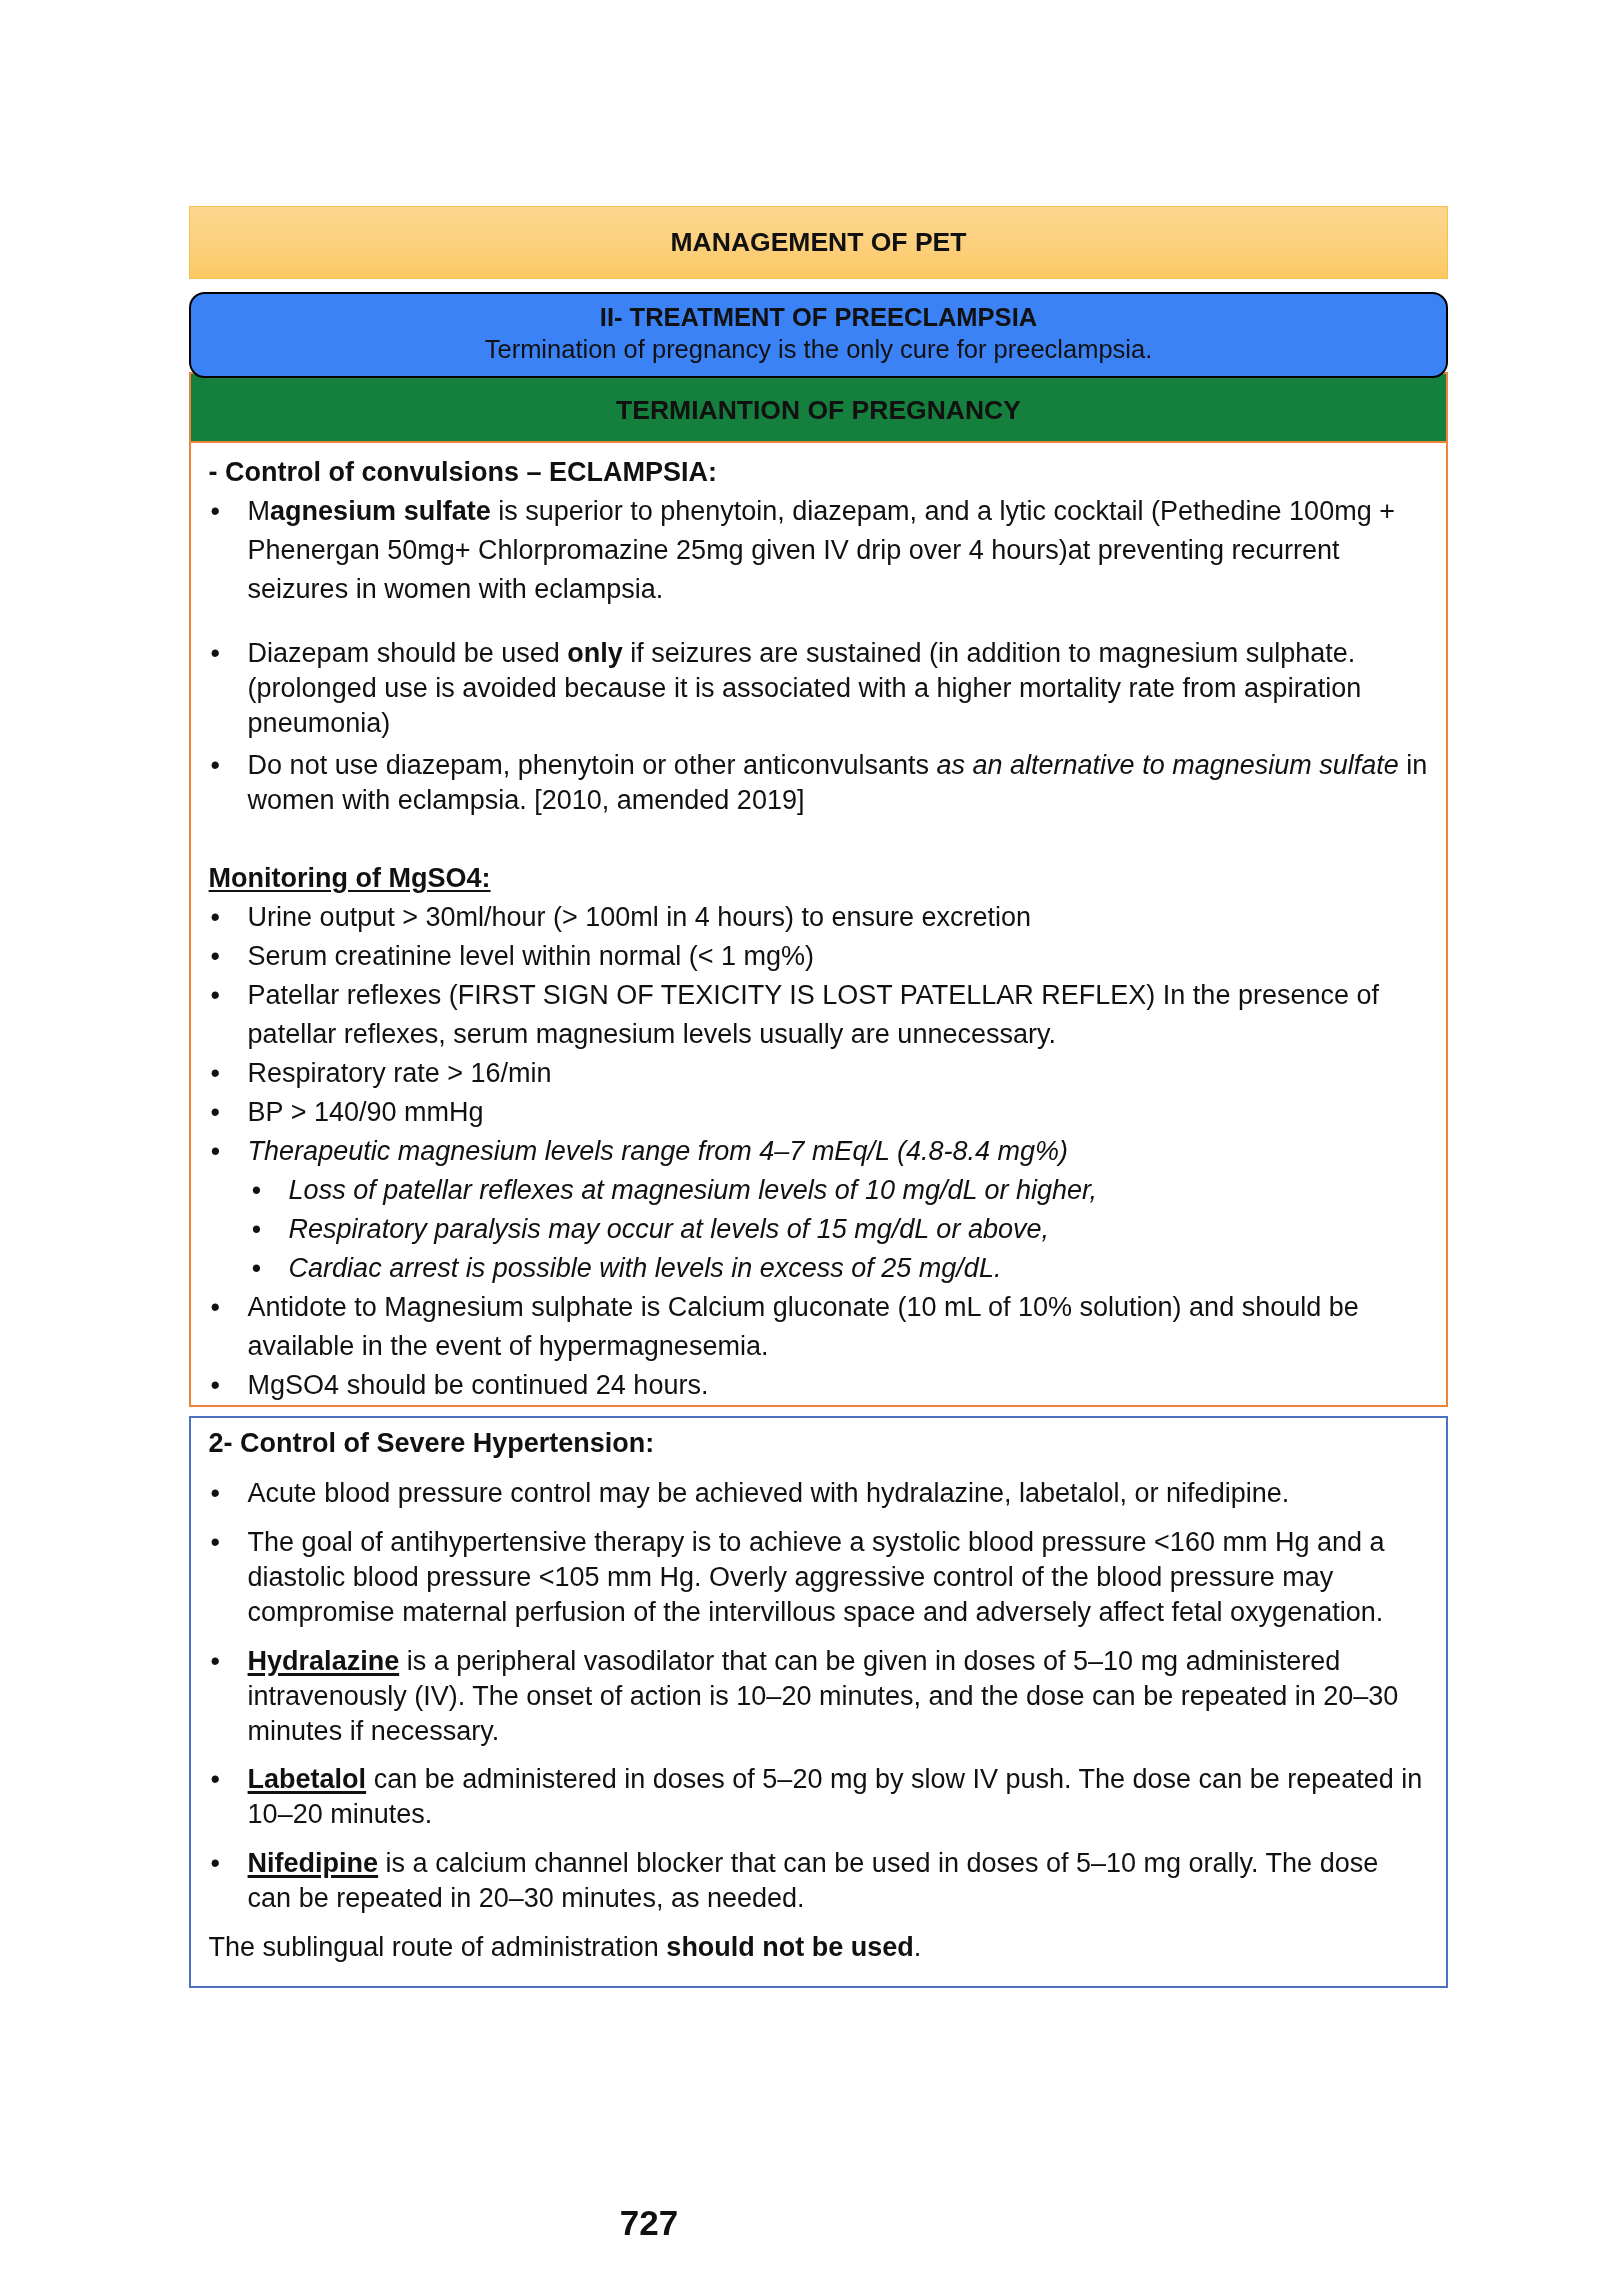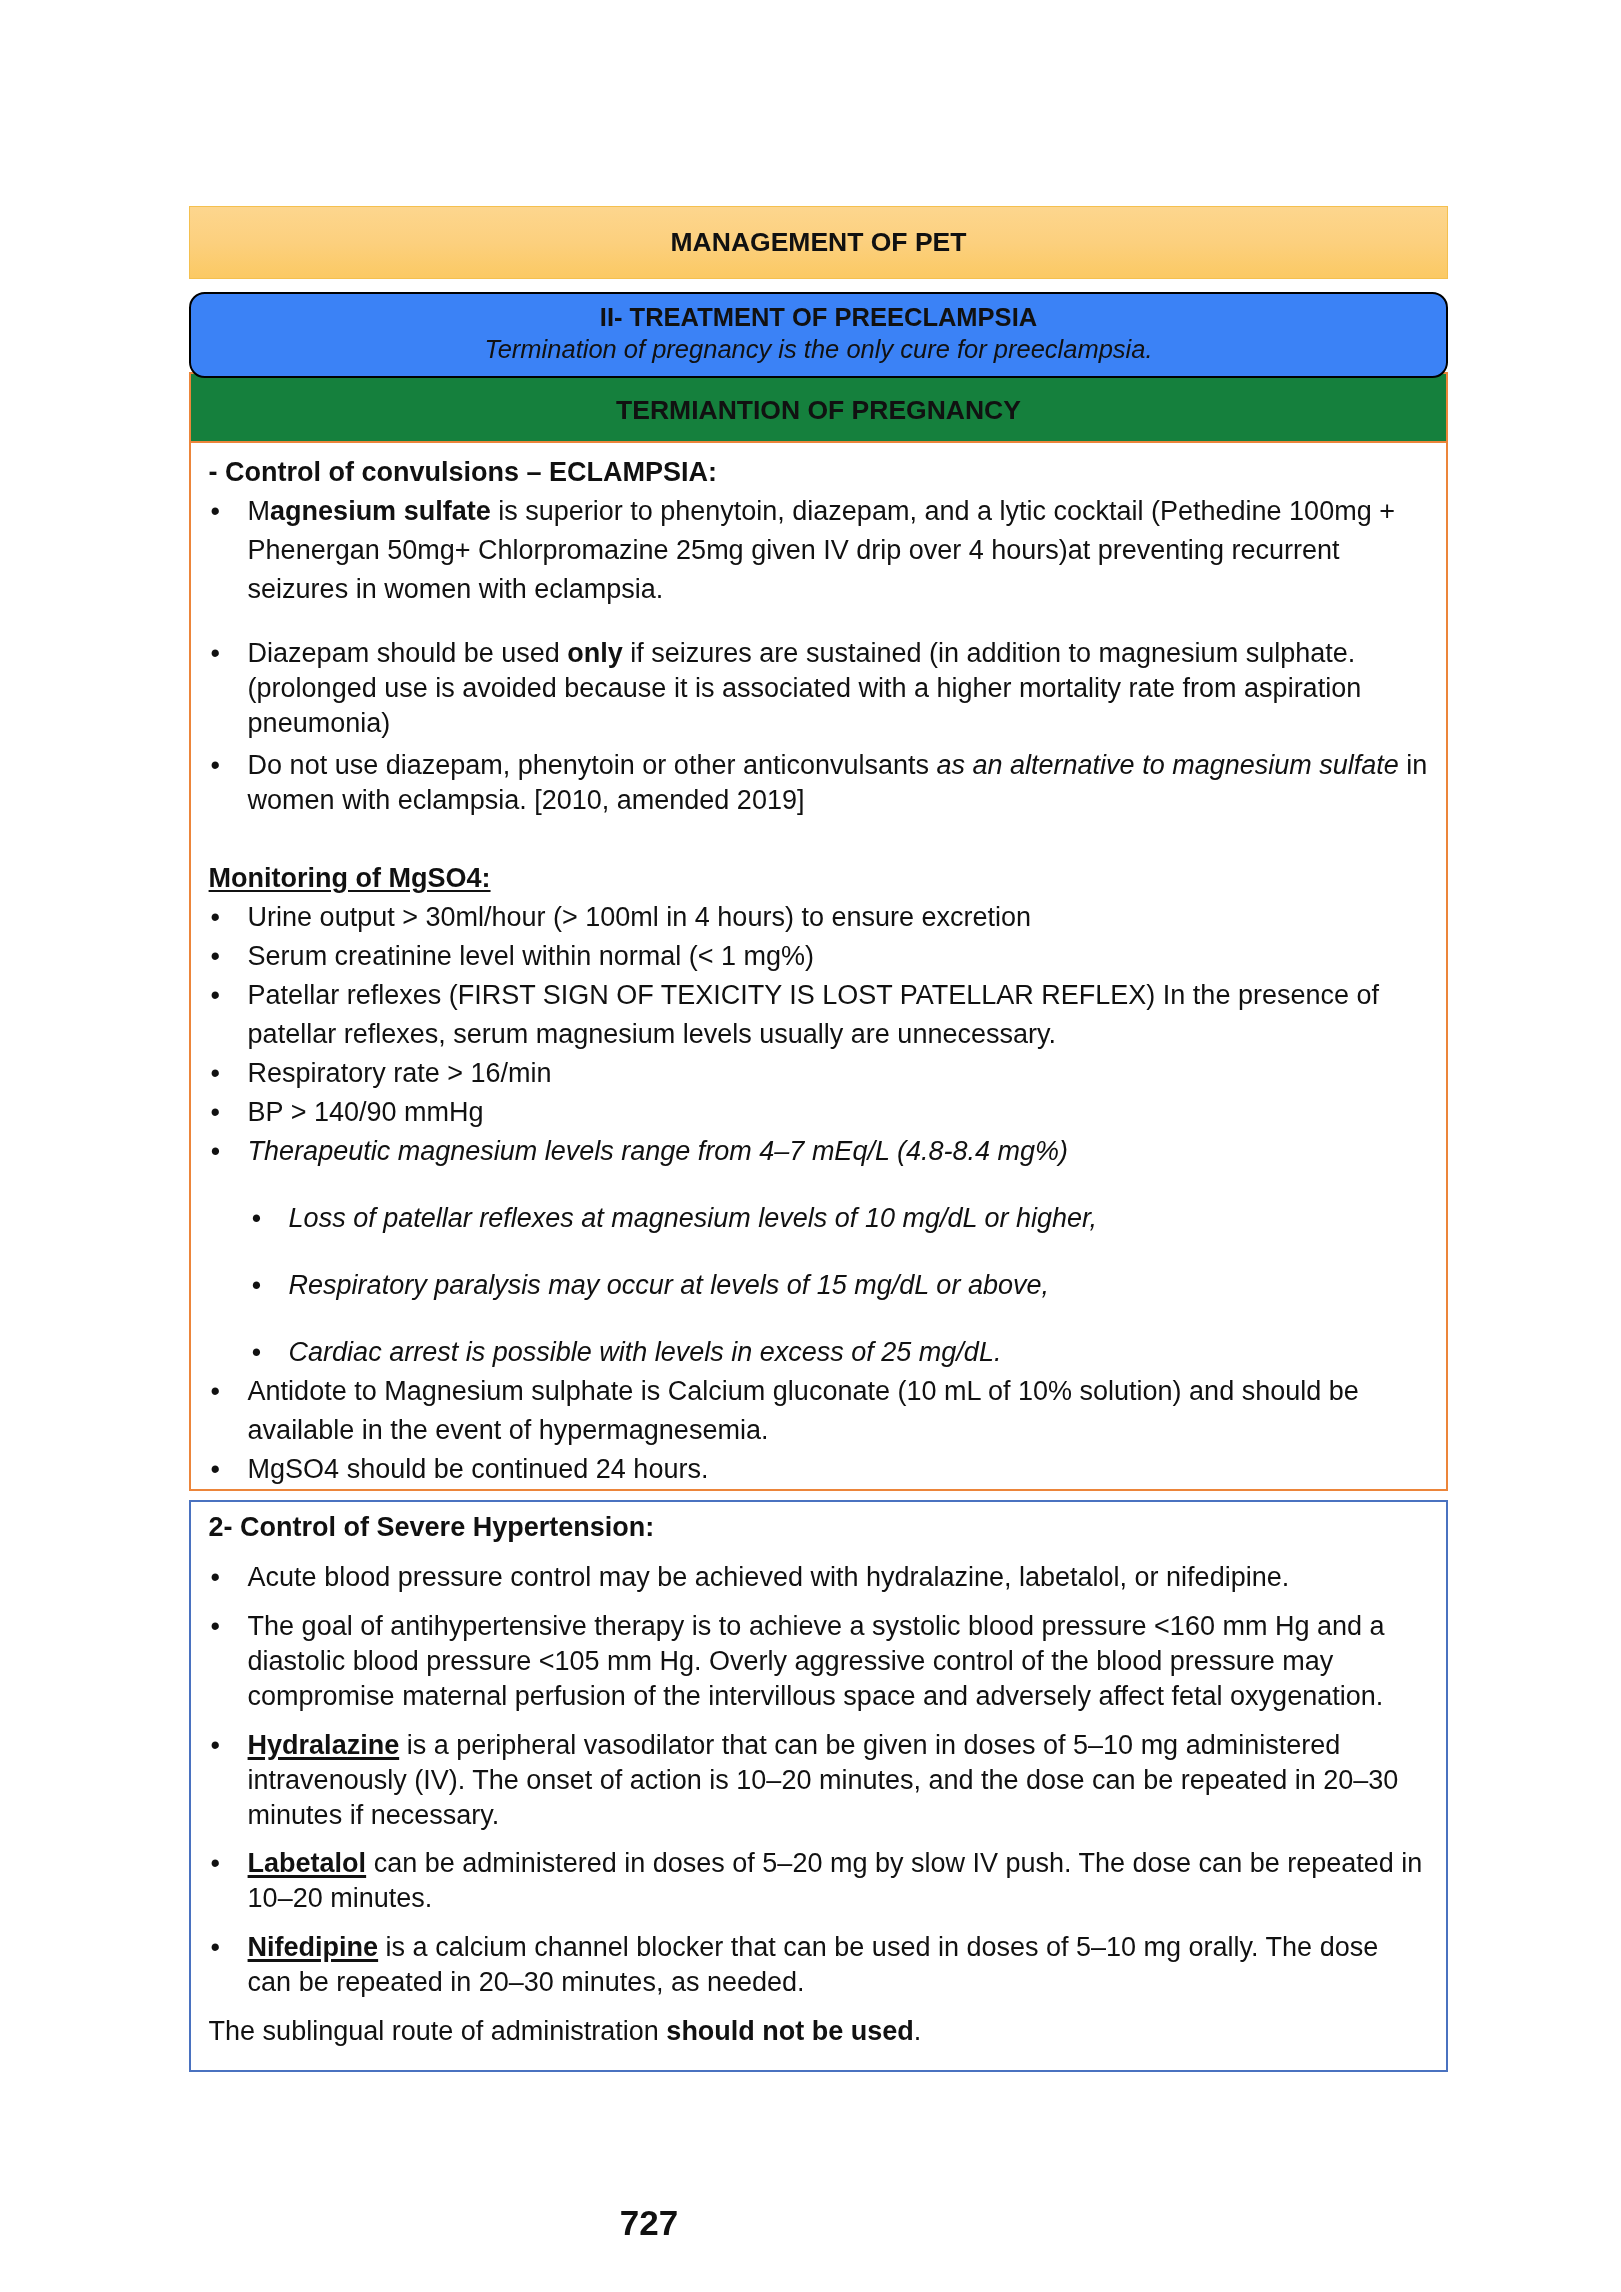--- a/index.html
+++ b/index.html
@@ -43,21 +43,20 @@
       position: relative;
       z-index: 2;
       padding-top: 7.8px;
     }
     .treatment-box .t-title {
       font-weight: bold;
       font-size: 25.5px;
       line-height: 33px;
     }
     .treatment-box .t-sub {
-      font-style: italic;
       font-size: 25.5px;
       line-height: 31px;
     }
     .termination {
       margin-top: -5.9px;
       border: 2.9px solid #ec853a;
       box-sizing: border-box;
       position: relative;
       z-index: 1;
     }
@@ -97,21 +96,20 @@
       padding-left: 39px;
     }
     ul.blist > li::before {
       content: "\2022";
       position: absolute;
       left: 2px;
       top: 0;
     }
     ul.blist.sub > li {
       padding-left: 39px;
-      margin-top: 28px;
     }
     ul.blist.sub {
       margin-left: 41px;
     }
     .tight { line-height: 35px; }
     .gap-s { margin-top: 13.7px; }
     .gap-m { margin-top: 27.4px; }
     .gap-l { margin-top: 41px; }
     .it { font-style: italic; }
     .b { font-weight: bold; }

